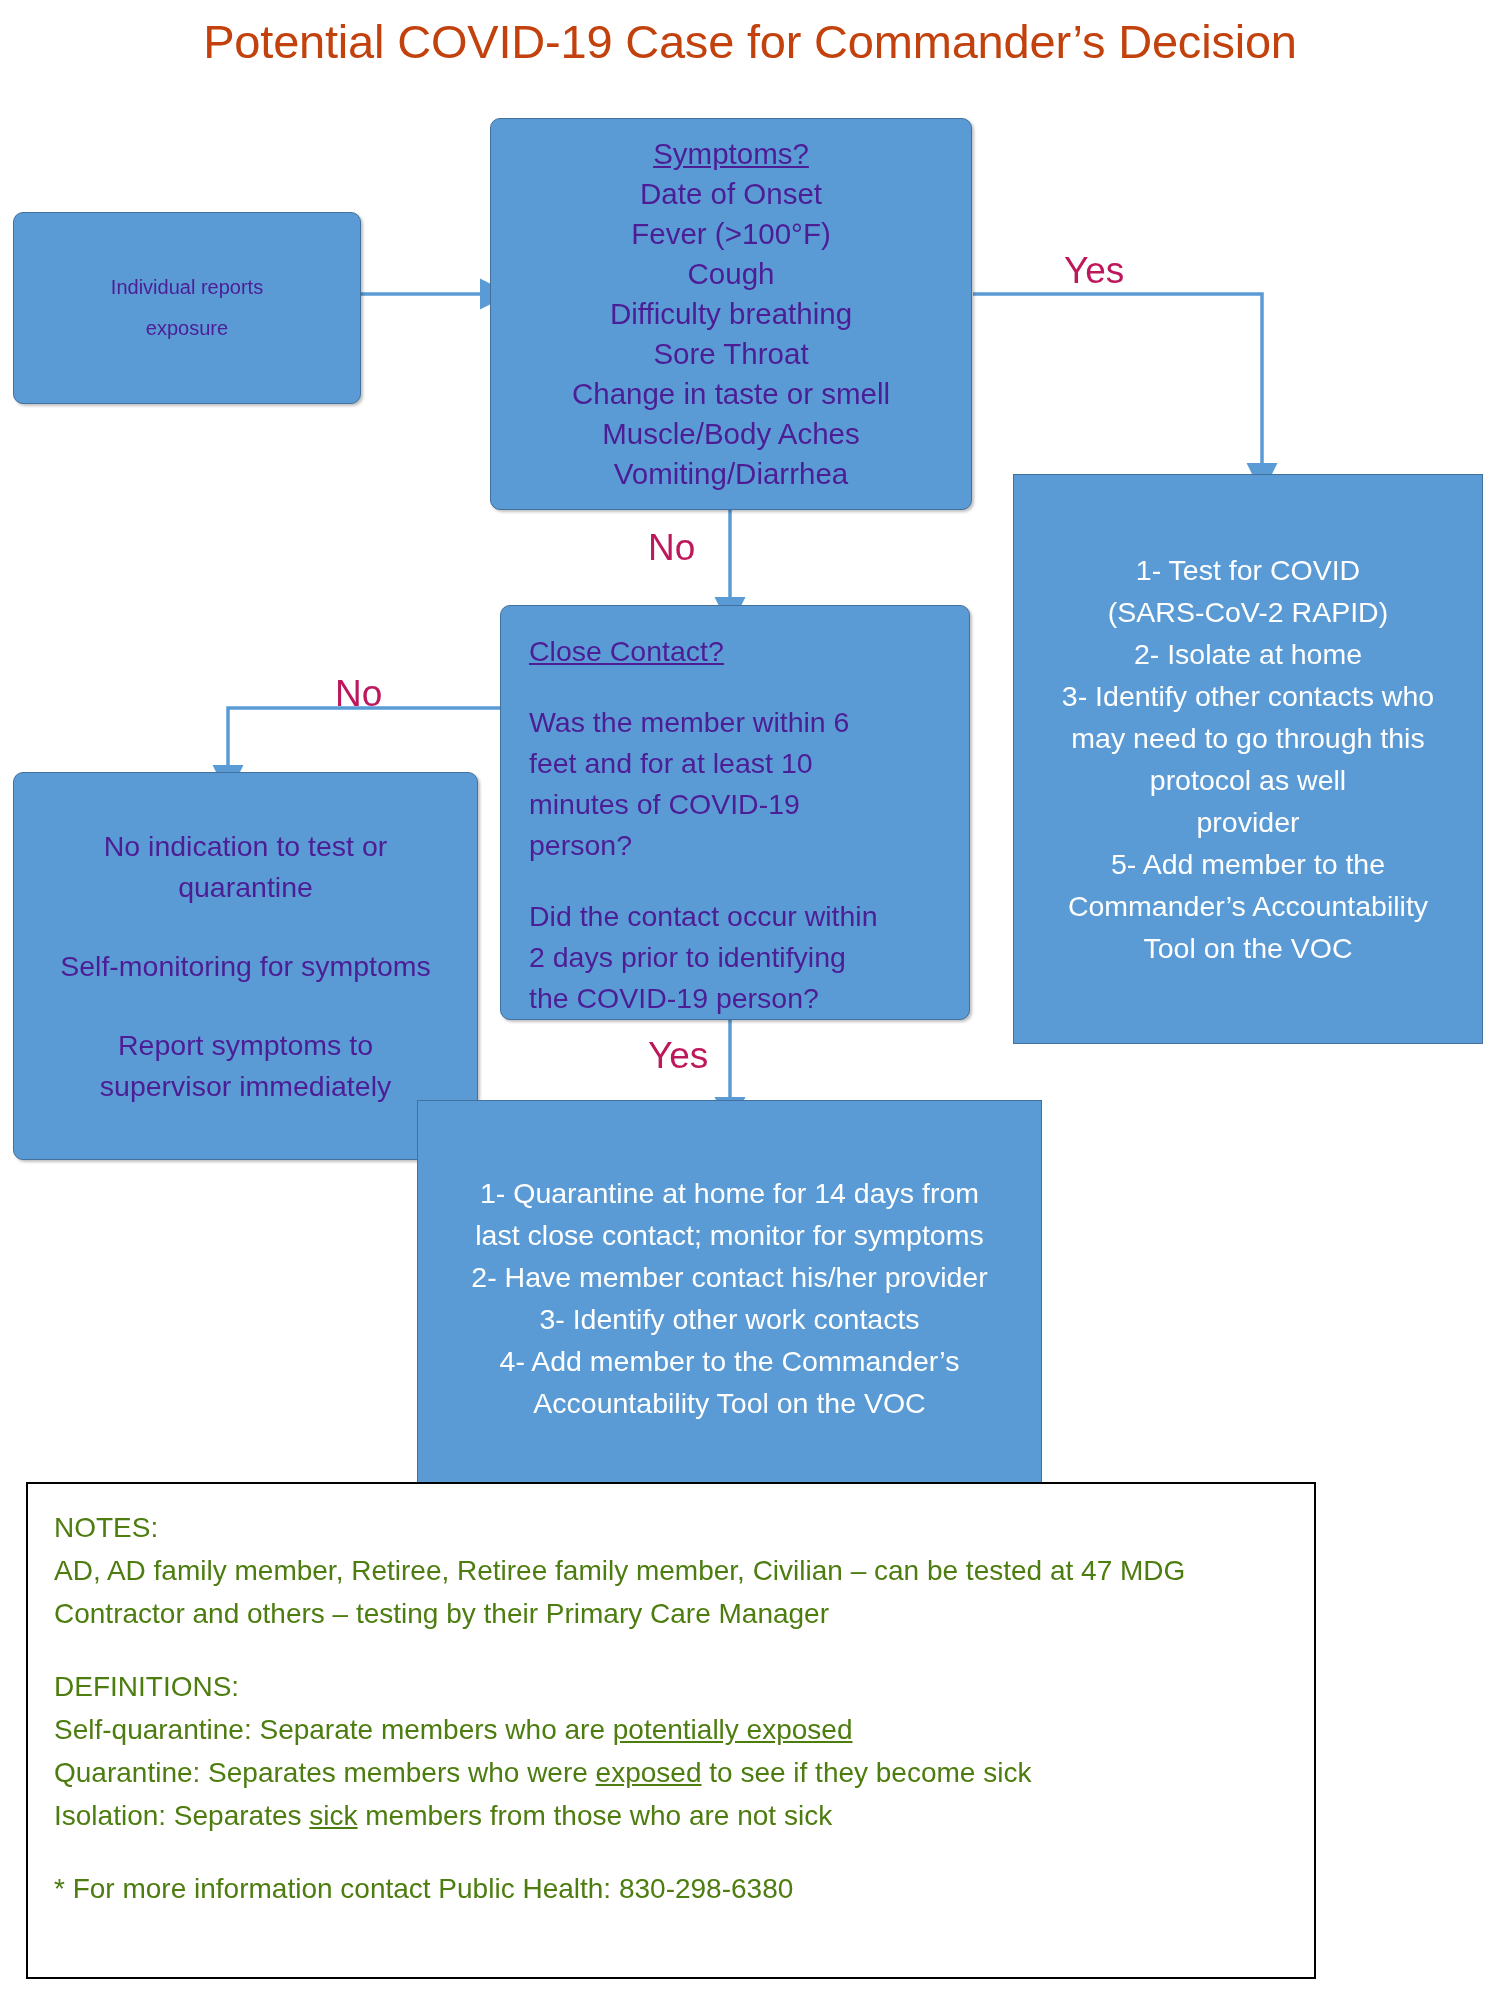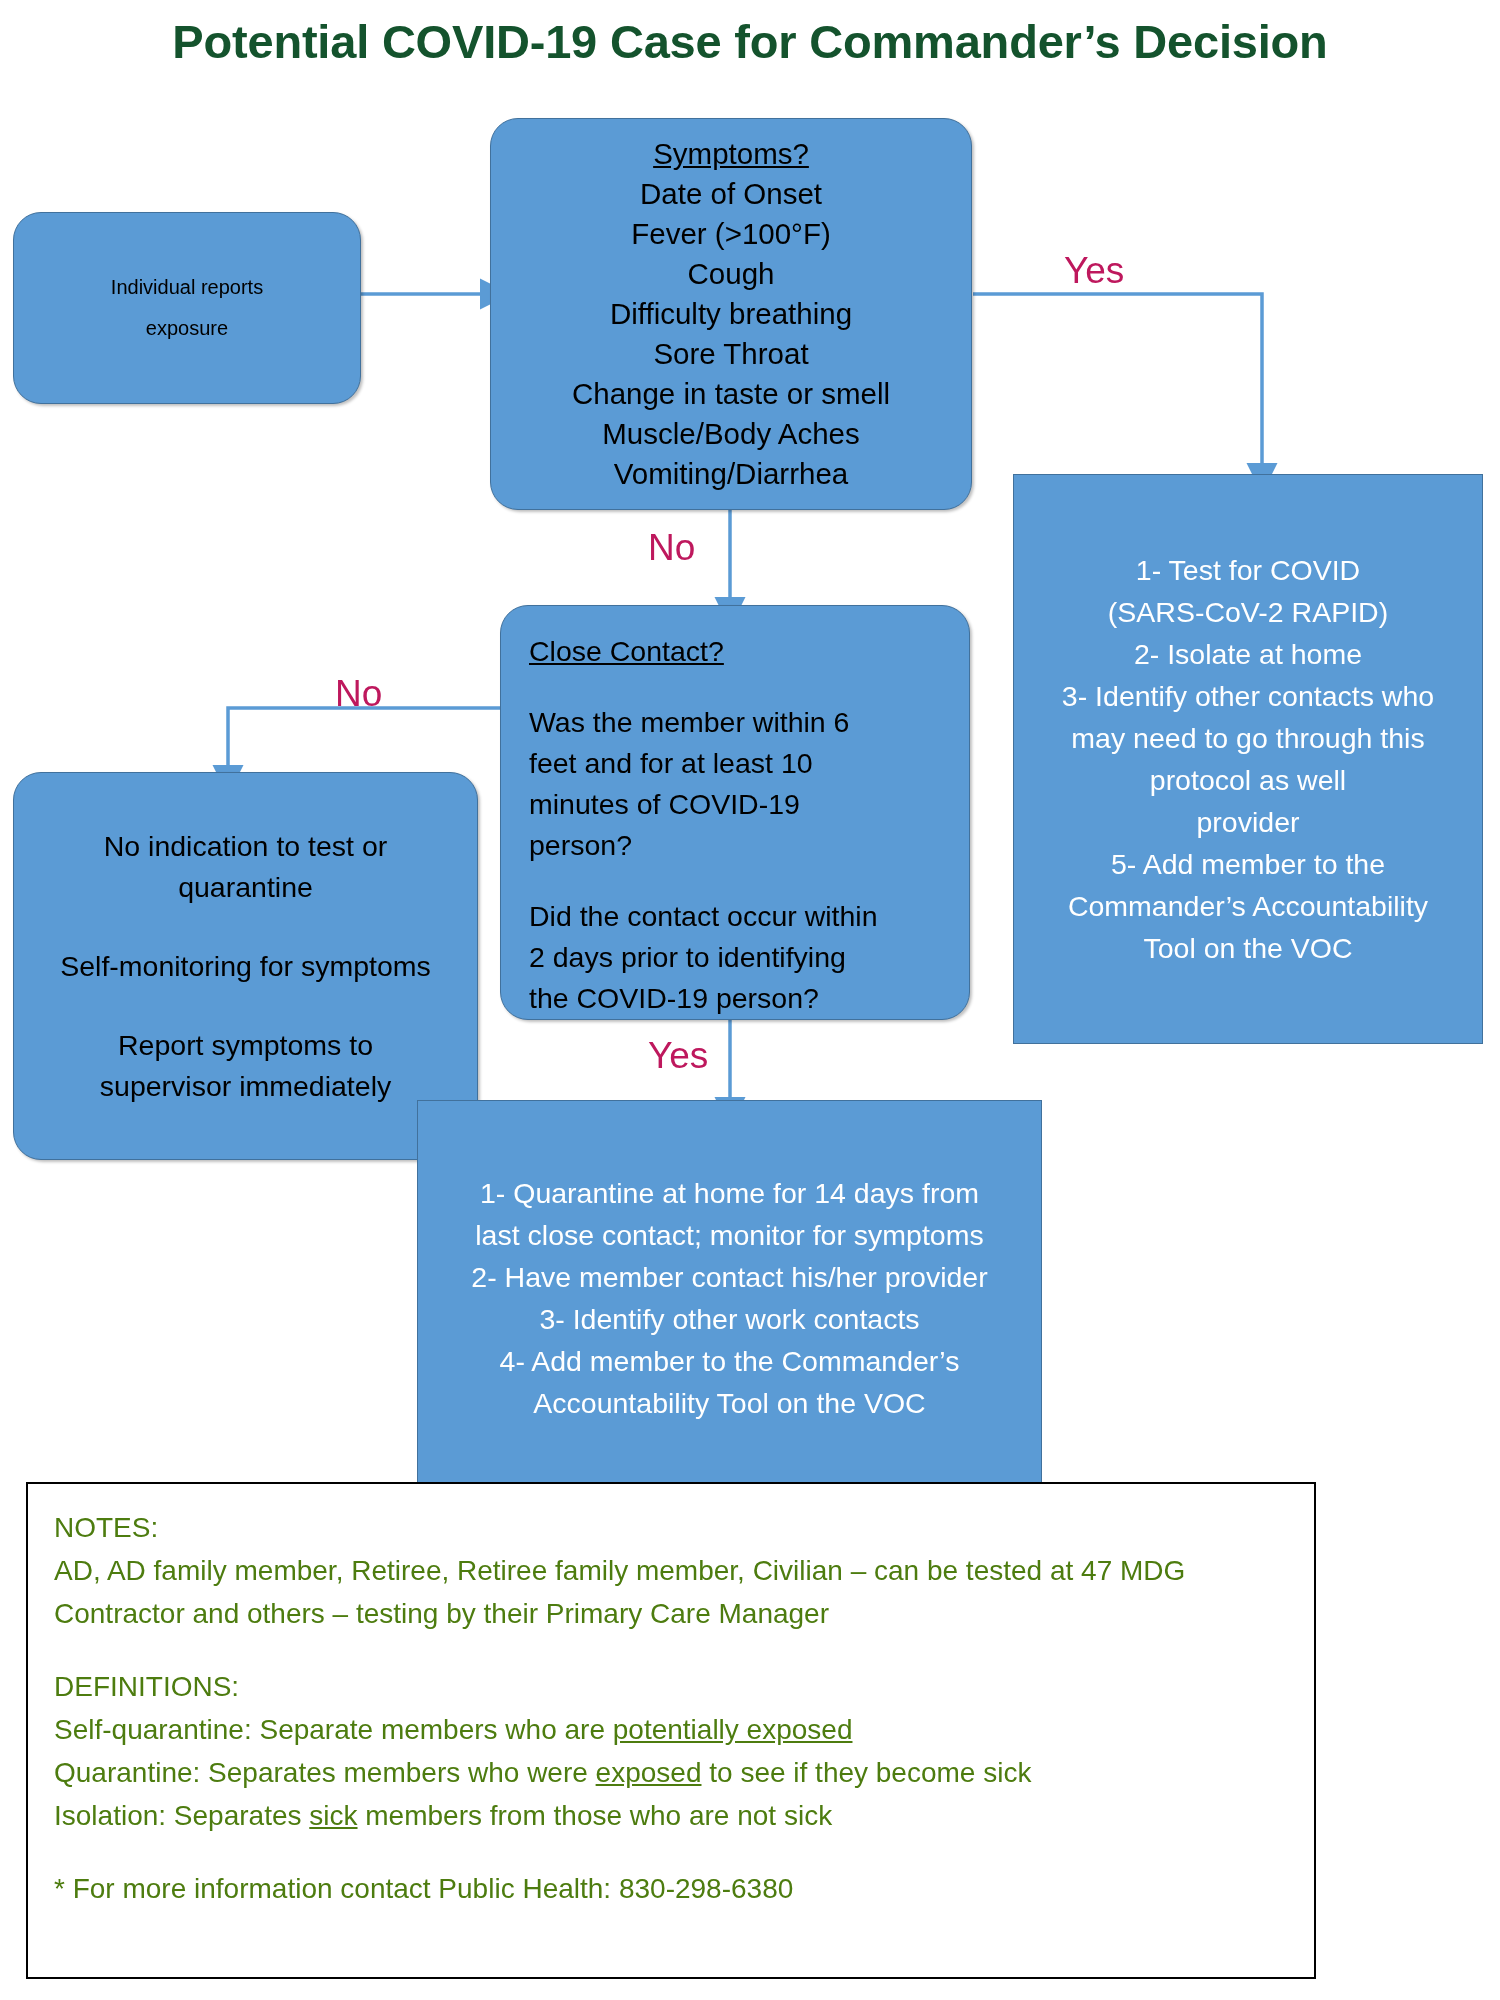--- a/index.html
+++ b/index.html
@@ -23,33 +23,33 @@
     background: #ffffff;
   }
 
   .title {
     position: absolute;
     left: 0;
     top: 14px;
     width: 1500px;
     text-align: center;
     font-size: 47px;
-    font-weight: bold;
-    color: #14532d;
+    font-weight: normal;
+    color: #c2410c;
     letter-spacing: -0.2px;
   }
 
   
   .rbox {
     position: absolute;
     background: #5B9BD5;
     border: 1.5px solid #41719C;
-    border-radius: 28px;
+    border-radius: 10px;
     box-sizing: border-box;
-    color: #000000;
+    color: #4c1d95;
     box-shadow: 2px 2px 3px rgba(0,0,0,0.25);
     display: flex;
     flex-direction: column;
     justify-content: center;
   }
   .sqbox {
     position: absolute;
     background: #5B9BD5;
     border: 1px solid #41719C;
     box-sizing: border-box;

